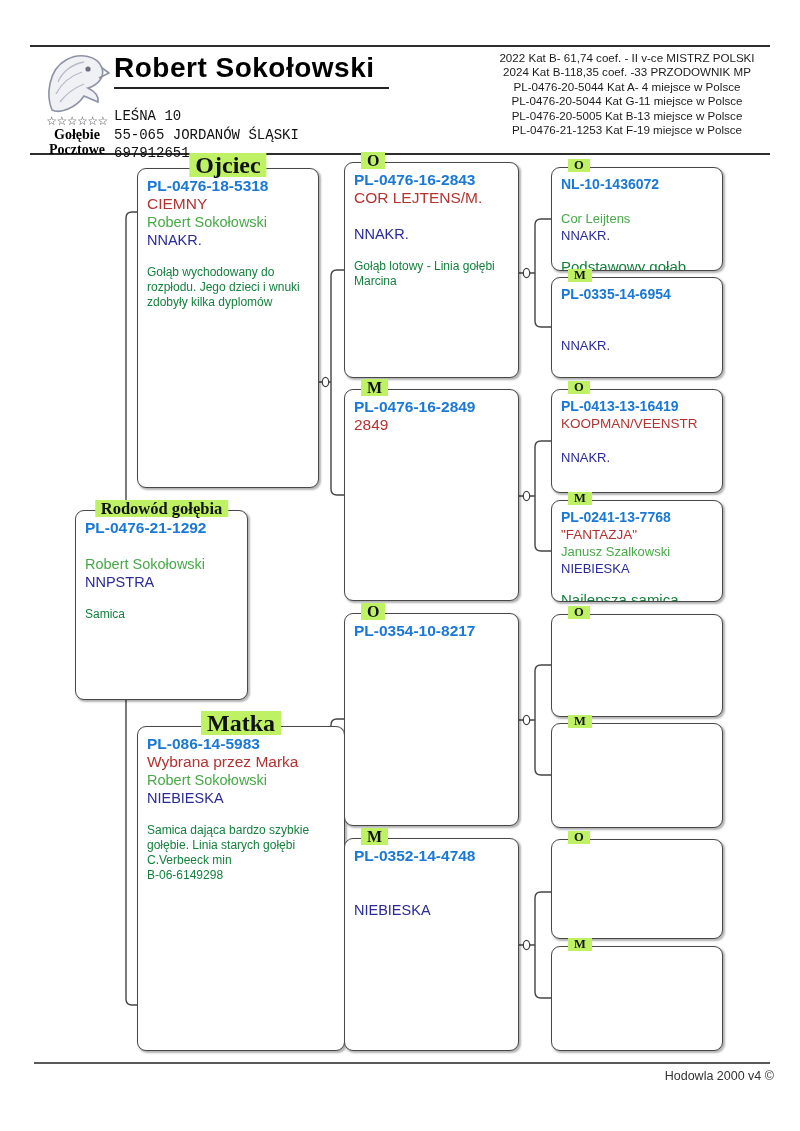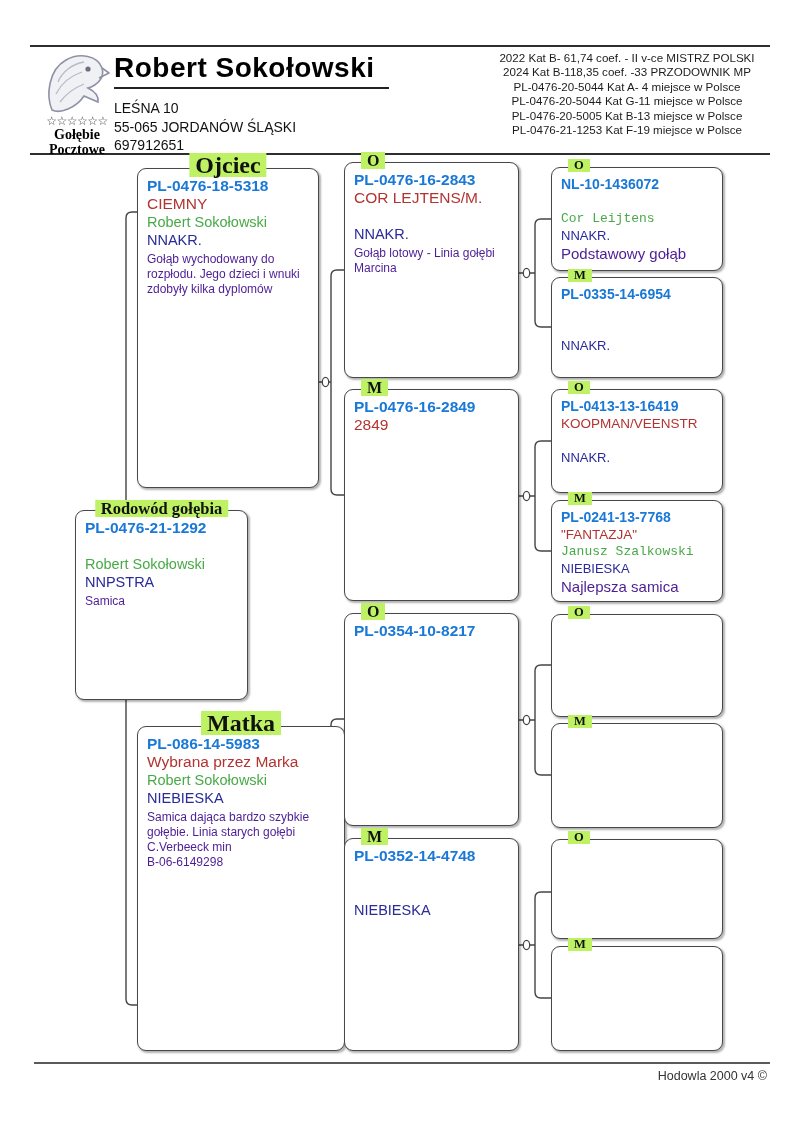--- a/index.html
+++ b/index.html
@@ -16,26 +16,26 @@
 
   
   .logo { position:absolute; left:38px; top:52px; width:78px; text-align:center; }
   .logo svg { display:block; margin:0 auto; }
   .logo-stars { font-size:12px; letter-spacing:-0.5px; color:#3f3f48; line-height:11px; white-space:nowrap; }
   .logo-word  { font-family:"Liberation Serif","DejaVu Serif",serif; font-weight:bold;
                 font-size:14px; line-height:15px; color:#000000; }
   .name-block { position:absolute; left:114px; top:52px; }
   .owner-title { font-size:28px; font-weight:bold; color:#000; letter-spacing:0.5px;
                  display:inline-block; border-bottom:2.4px solid #222; padding:0 14px 3px 0; }
-  .addr { font-size:14px; line-height:18.5px; color:#111; margin-top:10px; }
+  .addr { font-size:14px; line-height:18.5px; color:#111; margin-top:18px;font-family:Liberation Mono, monospace; }
   .achievements { position:absolute; right:30px; top:51px; width:286px; text-align:center;
                   font-size:11.6px; line-height:14.4px; color:#1c1c1c; white-space:nowrap; }
 
   
-  .credit { position:absolute; right:33px; top:1069px; font-size:12.5px; color:#333; }
+  .credit { position:absolute; right:26px; top:1069px; font-size:12.5px; color:#333; }
 
   
   .tree { position:absolute; inset:0; }
   .connectors { position:absolute; left:0; top:0; z-index:0; }
   .box { position:absolute; z-index:1; background:#fff; border:1.4px solid #484848;
          border-radius:9px; box-shadow:1.5px 1.5px 2px rgba(0,0,0,0.3); }
   .box-label { position:absolute; background:#bef264; padding:0 6px; color:#111;
                font-family:"Liberation Serif","DejaVu Serif",serif; font-weight:bold; white-space:nowrap; }
   .lbl-title  { top:-16px; left:50%; transform:translateX(-50%); font-size:24px; line-height:24px; }
   .lbl-main   { top:-11px; left:50%; transform:translateX(-50%); font-size:16.5px; line-height:17px; }
@@ -43,24 +43,24 @@
   .lbl-om-sm  { top:-9px;  left:16px; font-size:12.5px; line-height:13px; }
   .box-body { padding:8px 9px 4px; overflow:hidden; height:100%; }
   .ln { white-space:nowrap; }
   .lg .ln { min-height:18px; line-height:18px; }
   .sm .ln { min-height:17px; line-height:17px; }
   .ln.ring   { font-weight:bold; color:var(--ring); }
   .lg .ring  { font-size:15.5px; }   .sm .ring  { font-size:14px; }
   .ln.pname  { color:var(--pname); }
   .lg .pname { font-size:15.5px; }   .sm .pname { font-size:13.5px; }
   .ln.owner  { color:var(--owner); }
-  .lg .owner { font-size:14.5px; }   .sm .owner { font-size:13px;font-family:Liberation Mono, monospace; }
+  .lg .owner { font-size:14.5px; }   .sm .owner { font-size:13px; }
   .ln.strain { color:var(--strain); }
   .lg .strain{ font-size:14.5px; }   .sm .strain{ font-size:13px; }
-  .desc { color:#4c1d95; white-space:pre-line; margin-top:3px; }
+  .desc { color:#15803d; white-space:pre-line; margin-top:16px; }
   .lg .desc { font-size:12px; line-height:15px; }
   .sm .desc { font-size:15px; line-height:14px; }
 </style>
 </head>
 <body>
 
 <div class="page" style="--ring: #1a78d6; --pname: #b23431; --owner: #48a948; --strain: #2a2a99;">
 
   <div class="rule rule-top"></div>
   <div class="rule rule-header"></div>

